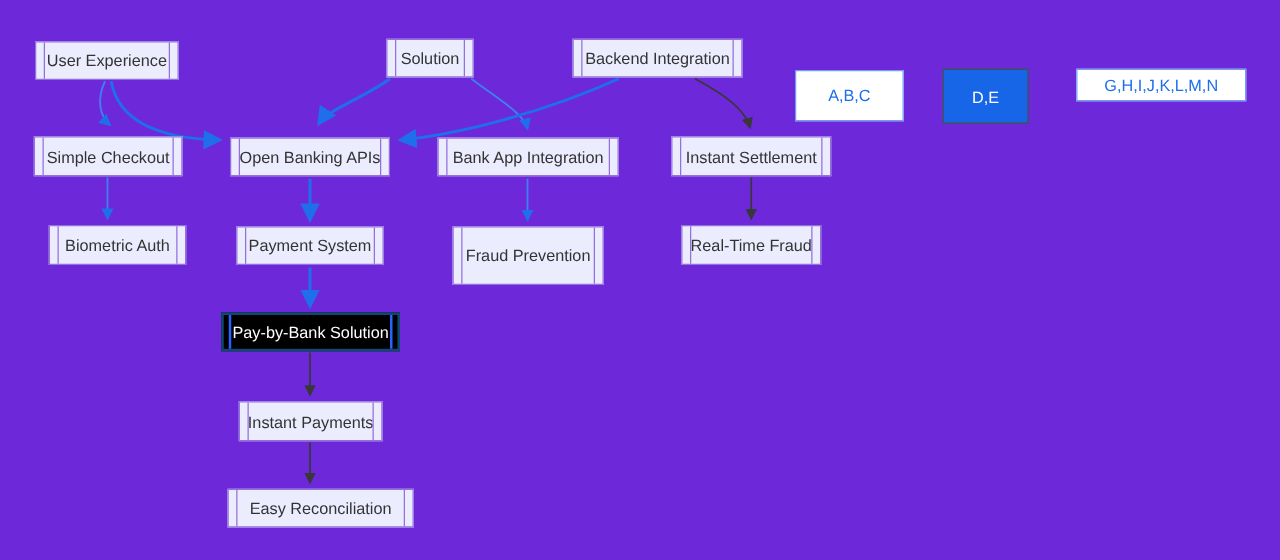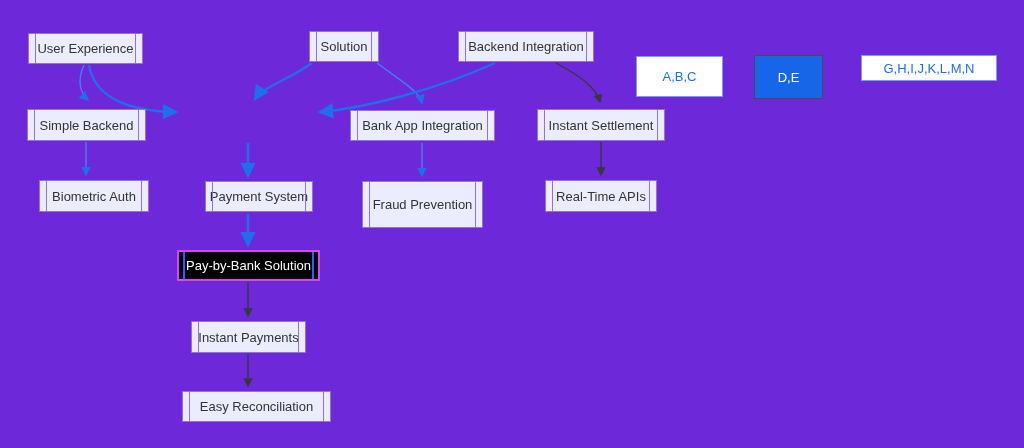--- a/index.html
+++ b/index.html
@@ -28,21 +28,21 @@
   }
   .node::before,.node::after{
     content:"";position:absolute;top:0;bottom:0;width:1px;background:#9370DB;
   }
   .node::before{left:6px;}
   .node::after{right:6px;}
 
   .node--highlight{
     background:#000000;
     color:#ffffff;
-    border:2px solid #d946ef;
+    border:2px solid #0c4a6e;
     font-weight:400;
   }
   .node--highlight::before,.node--highlight::after{background:#2962FF;width:2px;}
   .node--highlight::before{left:4px;}
   .node--highlight::after{right:4px;}
 
   .legend-box{
     position:absolute;
     display:flex;align-items:center;justify-content:center;
     font-size:13px;
@@ -94,40 +94,43 @@
       <span>User Experience</span>
     </div>
   <div class="node" style="left:309px;top:31px;width:70px;height:31px">
       <span>Solution</span>
     </div>
   <div class="node" style="left:458px;top:31px;width:136px;height:31px">
       <span>Backend Integration</span>
     </div>
 
   <div class="node" style="left:27px;top:109px;width:119px;height:32px">
-      <span>Simple Backend</span>
+      <span>Simple Checkout</span>
+    </div>
+  <div class="node" style="left:184px;top:110px;width:128px;height:31px">
+      <span>Open Banking APIs</span>
     </div>
   <div class="node" style="left:537px;top:109px;width:128px;height:32px">
       <span>Instant Settlement</span>
     </div>
   <div class="node" style="left:350px;top:110px;width:145px;height:31px">
       <span>Bank App Integration</span>
     </div>
 
   <div class="node" style="left:39px;top:180px;width:110px;height:32px">
       <span>Biometric Auth</span>
     </div>
-  <div class="node" style="left:205px;top:181px;width:108px;height:31px">
+  <div class="node" style="left:189px;top:181px;width:118px;height:31px">
       <span>Payment System</span>
     </div>
   <div class="node" style="left:362px;top:181px;width:121px;height:47px">
       <span>Fraud Prevention</span>
     </div>
   <div class="node" style="left:545px;top:180px;width:112px;height:32px">
-      <span>Real-Time APIs</span>
+      <span>Real-Time Fraud</span>
     </div>
 
   <div class="node node--highlight" style="left:177px;top:250px;width:143px;height:31px">
       <span>Pay-by-Bank Solution</span>
     </div>
 
   <div class="node" style="left:191px;top:321px;width:115px;height:32px">
       <span>Instant Payments</span>
     </div>
   <div class="node" style="left:182px;top:391px;width:149px;height:31px">

